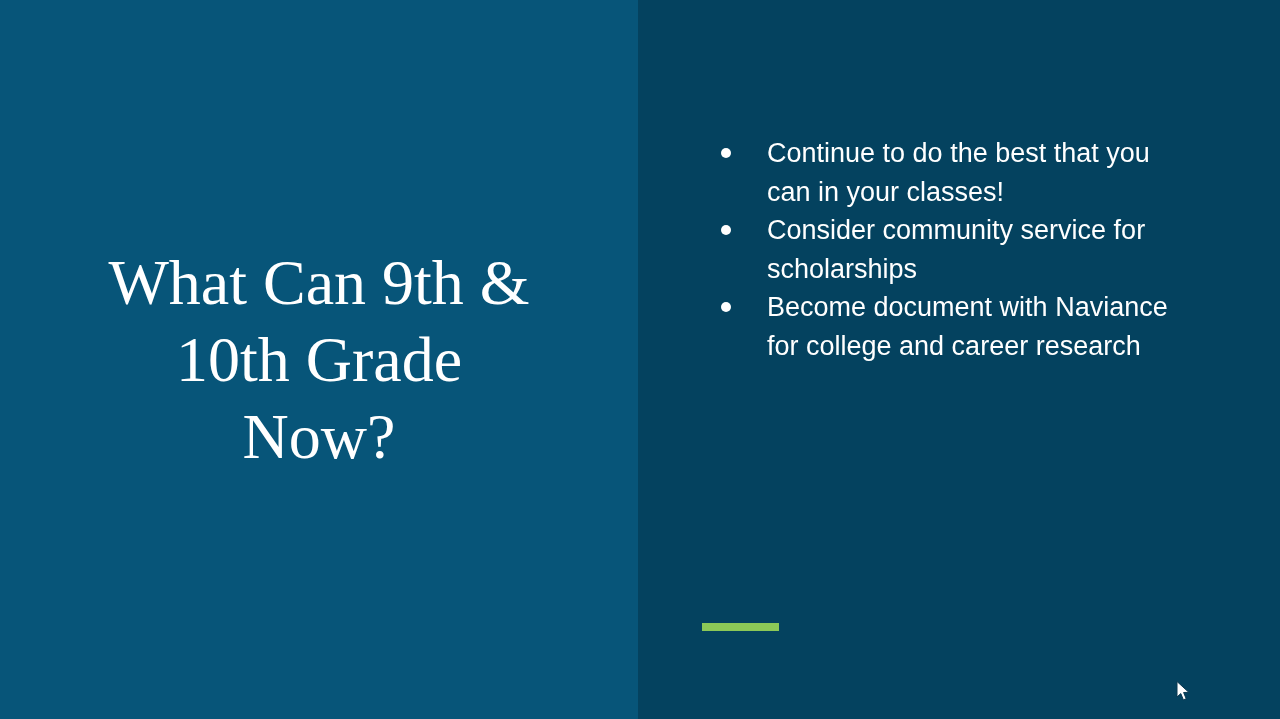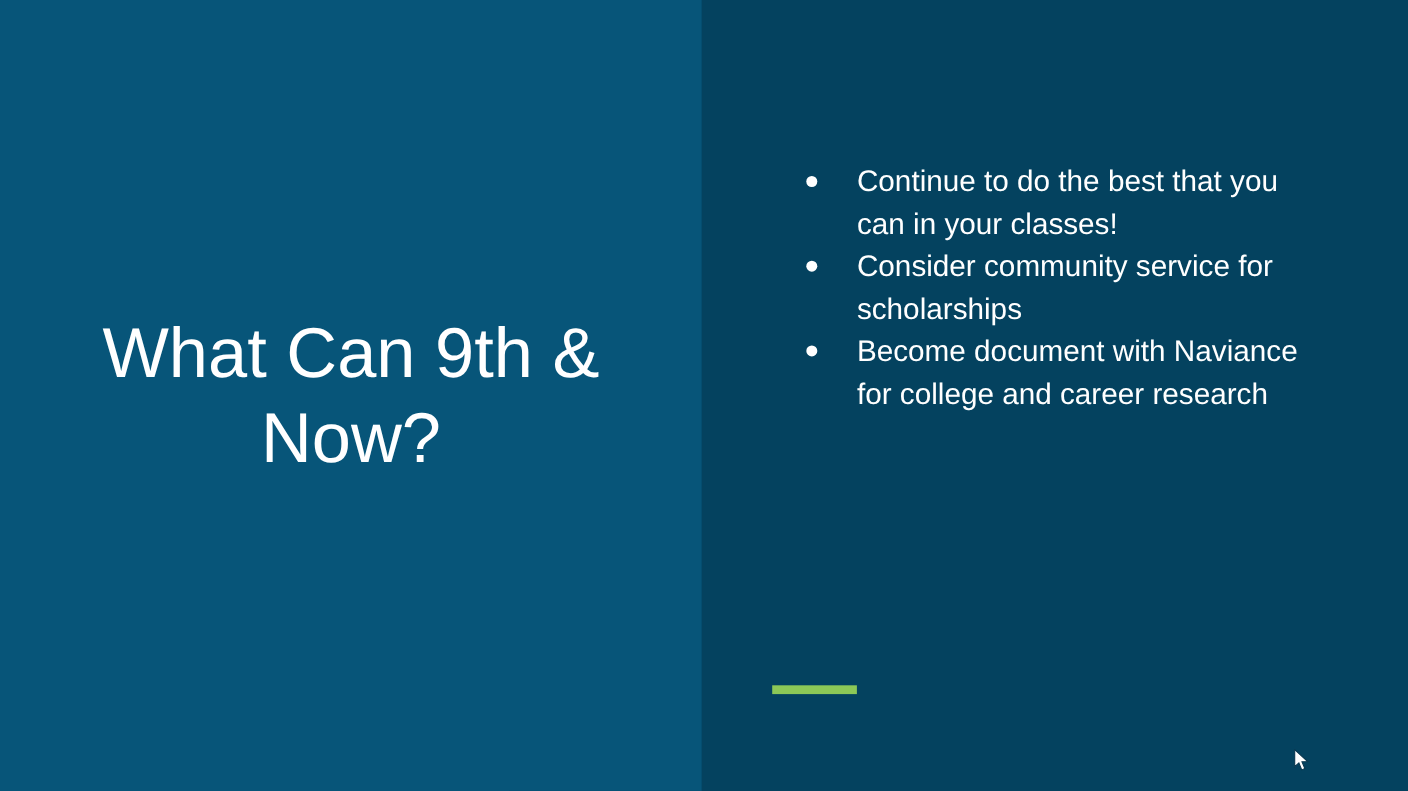--- a/index.html
+++ b/index.html
@@ -22,36 +22,36 @@
     height: 719px;
     background: #075579;
     display: flex;
     align-items: center;
     justify-content: center;
     flex: 0 0 638px;
   }
   .slide-title {
     text-align: center;
     color: #ffffff;
-    font-family: Liberation Sans, sans-serif;
+    font-family: Liberation Serif, serif;
     font-size: 64px;
     line-height: 77px;
     font-weight: 400;
   }
   .right-panel {
     position: relative;
     flex: 1;
     height: 719px;
     background: #04425f;
     box-sizing: border-box;
     padding: 134px 0 0 83px;
   }
   .bullet-list {
     list-style: none;
-    margin: 12px;
+    margin: 0;
     padding: 0;
     width: 470px;
     color: #ffffff;
     font-size: 27px;
     line-height: 38.5px;
   }
   .bullet-list li {
     position: relative;
     padding-left: 46px;
   }
@@ -86,20 +86,21 @@
   }
 </style>
 </head>
 <body>
 
 <div class="slide">
 
   <div class="left-panel">
     <div class="slide-title">
       <div>What Can 9th &amp;</div>
+      <div>10th Grade</div>
       <div>Now?</div>
     </div>
   </div>
 
   <div class="right-panel">
     <ul class="bullet-list">
       <li>
         <span>Continue to do the best that you can in your classes!</span>
       </li>
       <li>

